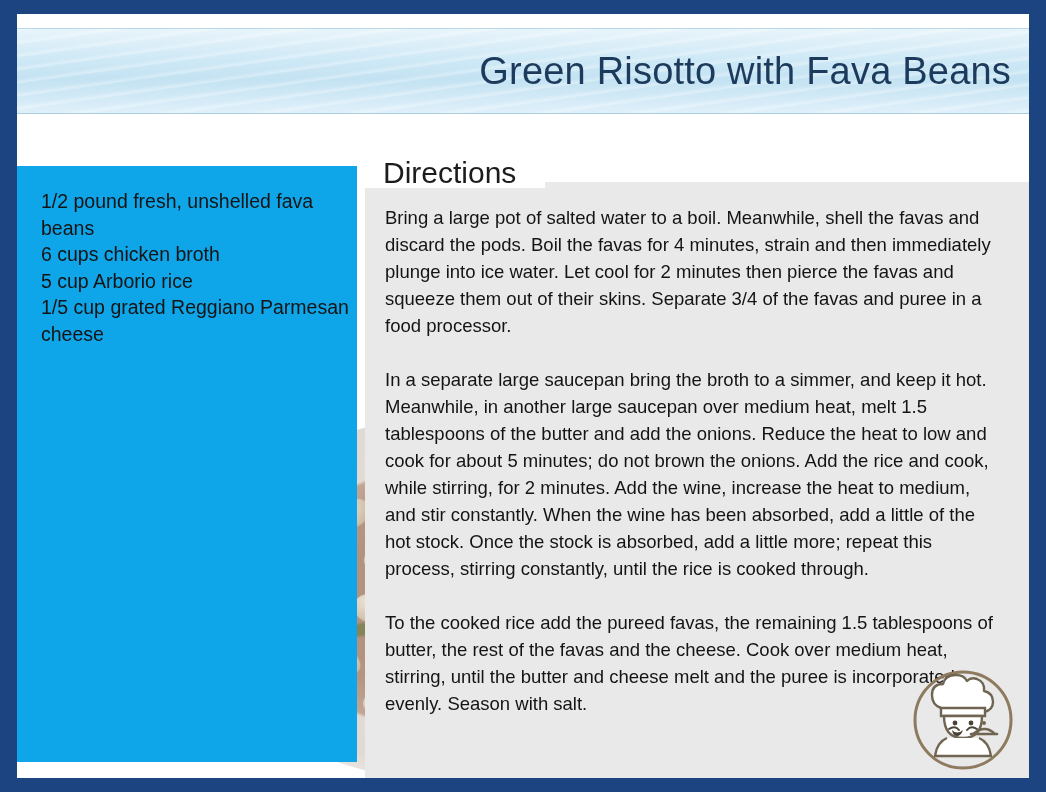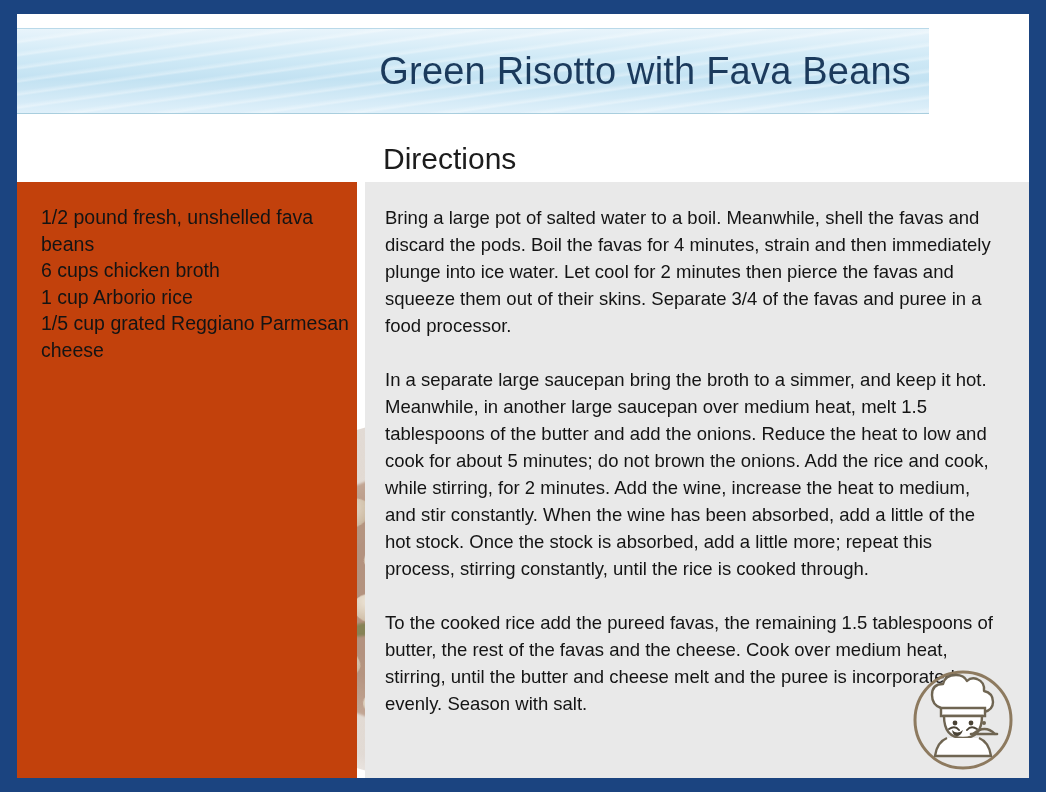--- a/index.html
+++ b/index.html
@@ -70,27 +70,26 @@
     border-radius: 50%;
     background: rgba(96,118,52,0.55);
     filter: blur(1.2px);
   }
 
   
   .banner {
     position: absolute;
     left: 0px;
     top: 14px;
-    width: 864px;
+    width: 1012px;
     height: 84px;
     background: linear-gradient(180deg, #e8f4fb 0%, #cfe9f6 35%, #c3e2f2 60%, #dff0fa 100%);
     border-top: 1px solid #b9d9e9;
     border-bottom: 1px solid #a9cede;
     overflow: hidden;
-    padding-left: 48px;
   }
   .banner-streaks {
     position: absolute;
     inset: 0;
     background: repeating-linear-gradient(
       -8deg,
       rgba(255,255,255,0.0) 0px,
       rgba(255,255,255,0.45) 2px,
       rgba(255,255,255,0.0) 6px,
       rgba(255,255,255,0.0) 13px);
@@ -104,24 +103,24 @@
     font-size: 38px;
     color: #1b3a5c;
     white-space: nowrap;
     letter-spacing: 0.2px;
   }
 
   
   .col-ingredients {
     position: absolute;
     left: 0px;
-    top: 168px;
+    top: 152px;
     width: 340px;
     height: 596px;
-    background: #c2410c;
+    background: #0ea5e9;
   }
   .col-directions {
     position: absolute;
     left: 348px;
     top: 168px;
     width: 664px;
     height: 596px;
     background: #e9e9e9;
   }
 
@@ -134,23 +133,24 @@
     box-sizing: border-box;
   }
   .tab-ingredients {
     left: 0px;
     top: 122px;
     width: 200px;
     height: 46px;
   }
   .tab-directions {
     left: 348px;
-    top: 122px;
+    top: 128px;
     width: 180px;
     height: 46px;
+    align-items: flex-end;
   }
   .tab-label {
     font-size: 30px;
     color: #1c1c1c;
     line-height: 1;
   }
 
   .ingredients-list {
     position: absolute;
     left: 24px;
@@ -227,21 +227,21 @@
 
   <div class="banner">
     <div class="banner-streaks"></div>
     <div class="title">Green Risotto with Fava Beans</div>
   </div>
 
   <div class="col-ingredients">
     <div class="ingredients-list">
       <div>1/2 pound fresh, unshelled fava beans</div>
       <div>6 cups chicken broth</div>
-      <div>1 cup Arborio rice</div>
+      <div>5 cup Arborio rice</div>
       <div>1/5 cup grated Reggiano Parmesan cheese</div>
     </div>
   </div>
 
   <div class="col-directions">
     <div class="directions-body">
       <p>Bring a large pot of salted water to a boil.  Meanwhile, shell the favas and discard the pods.  Boil the favas for 4 minutes, strain and then immediately plunge into ice water.  Let cool for 2 minutes then pierce  the favas and squeeze them out of their skins.  Separate 3/4 of the favas and puree in a food processor.</p>
       <p>In a separate large saucepan bring the broth to a simmer, and keep it hot.  Meanwhile, in another large saucepan over medium heat, melt 1.5 tablespoons of the butter and add the onions.  Reduce the heat to low and cook for about 5 minutes; do not brown the onions.  Add the rice and cook, while stirring, for 2 minutes.  Add the wine, increase the heat to medium, and stir constantly.  When the wine has been absorbed, add a little of the hot stock.  Once the stock is absorbed, add a little more; repeat this process, stirring constantly, until the rice is cooked through.</p>
       <p>To the cooked rice add the pureed favas, the remaining 1.5 tablespoons of butter, the rest of the favas and the cheese.  Cook over medium heat, stirring, until the butter and cheese melt and the puree is incorporated evenly.  Season with salt.</p>
     </div>

